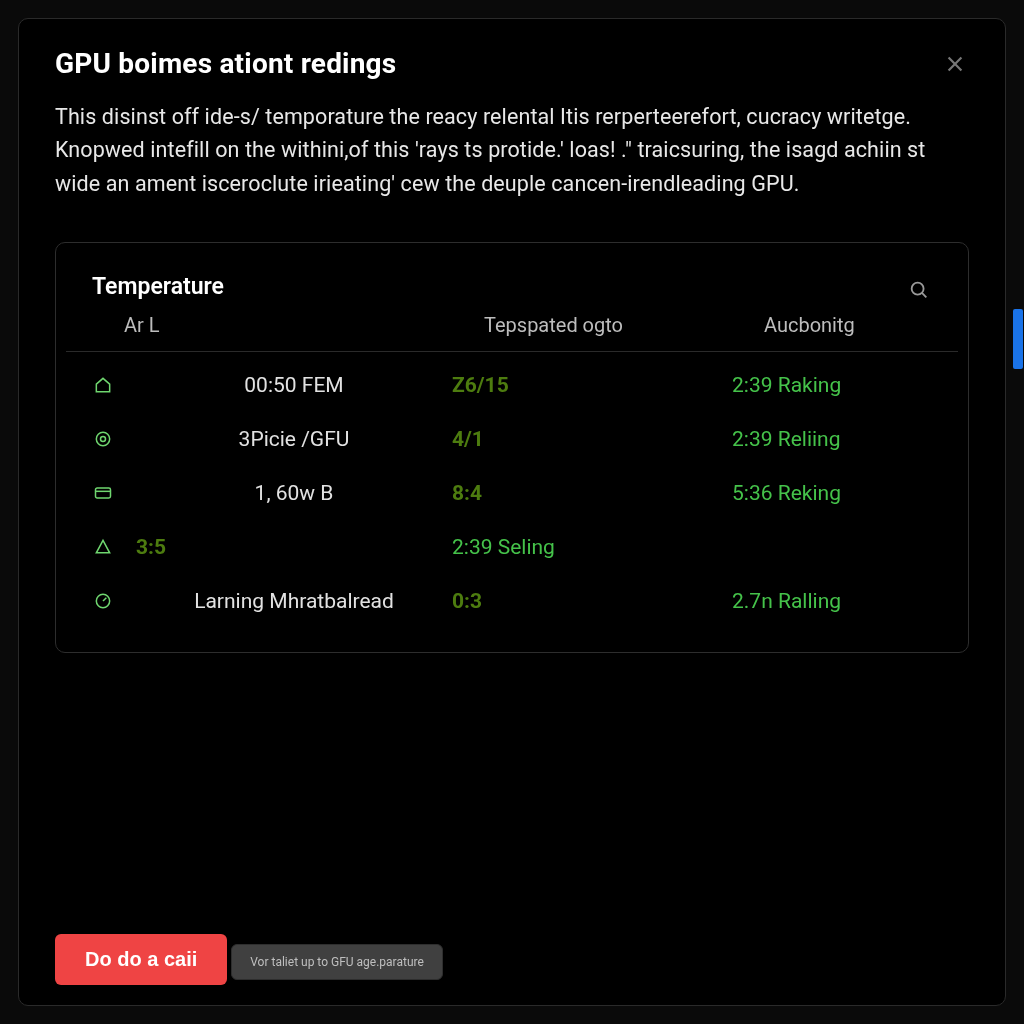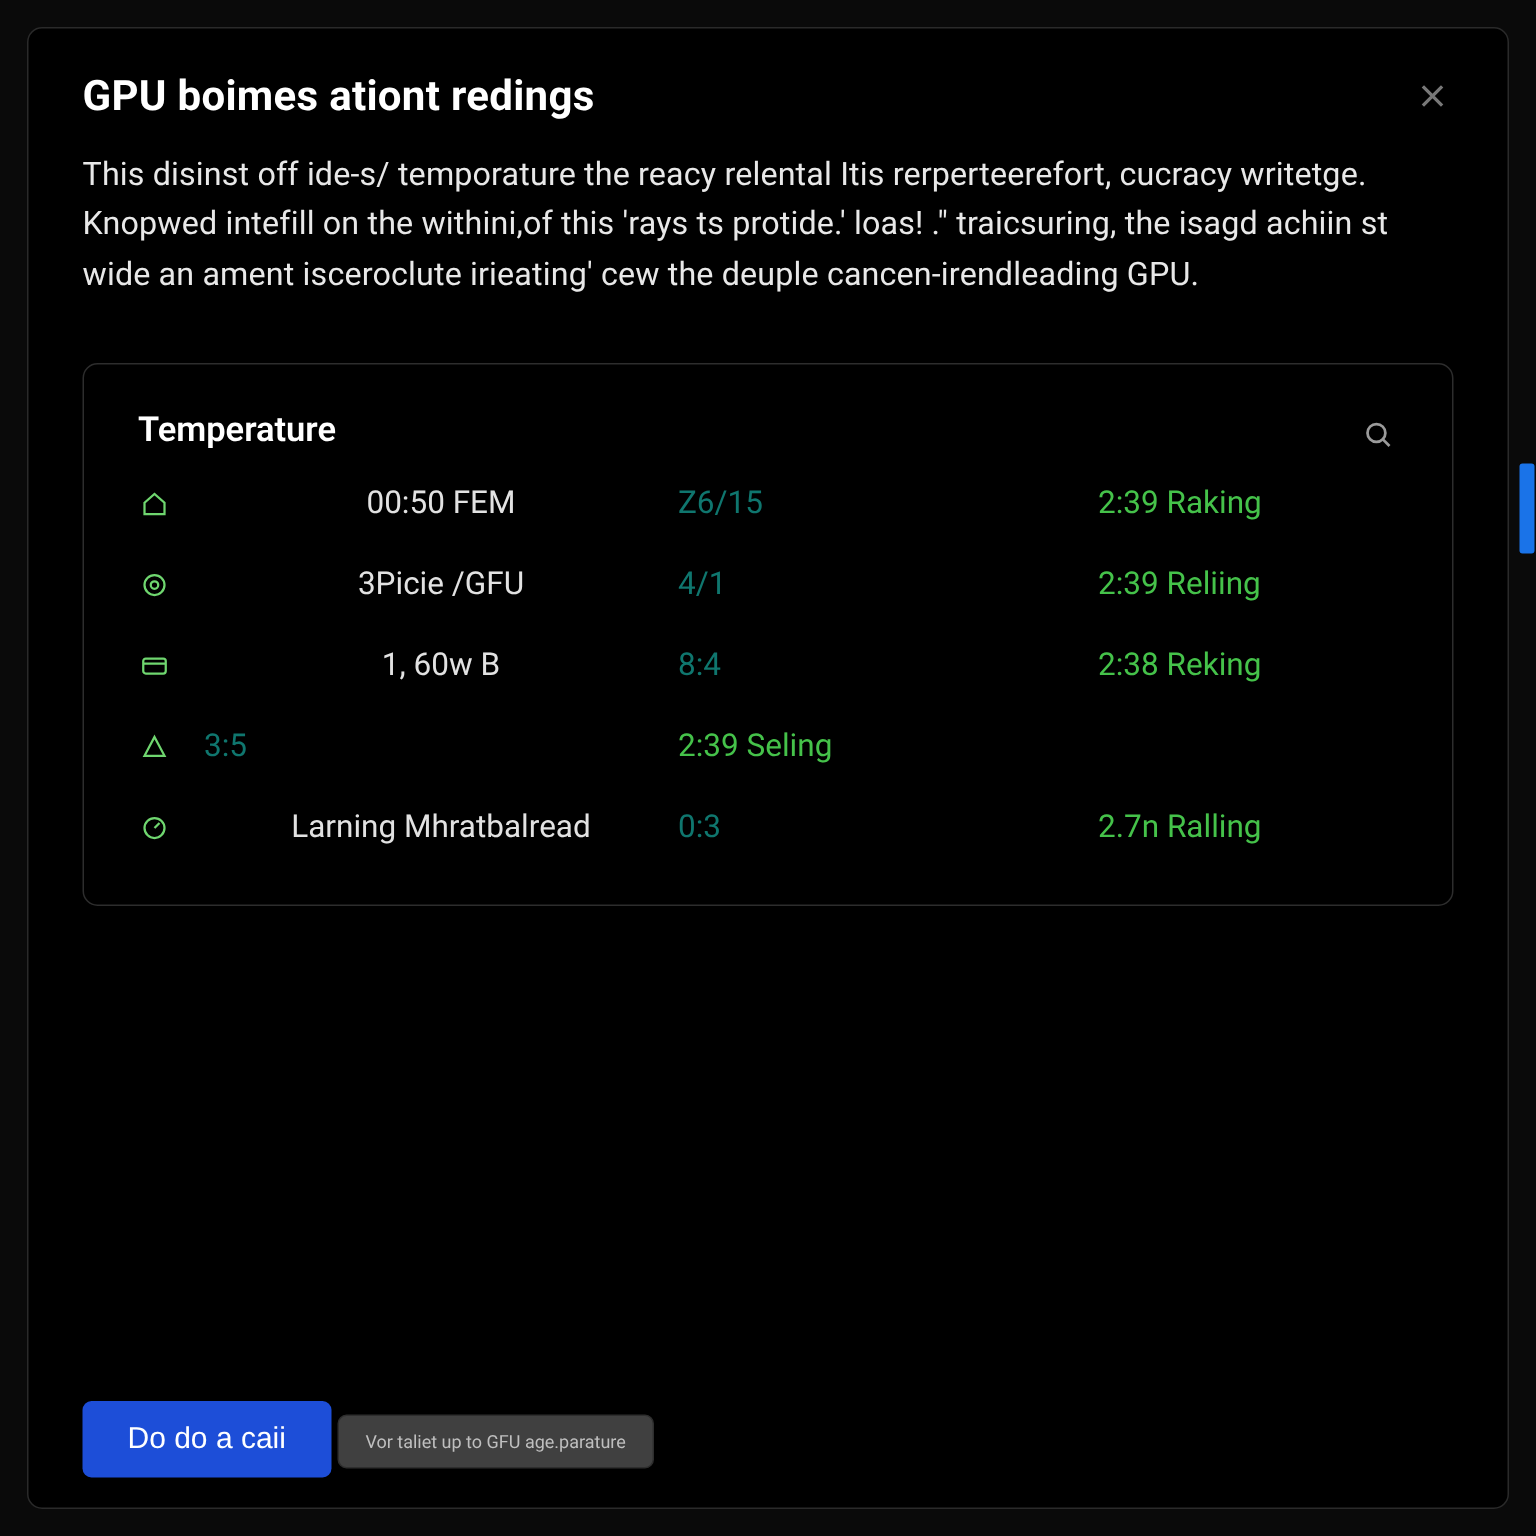--- a/index.html
+++ b/index.html
@@ -94,31 +94,31 @@
     padding: 15px 26px 15px 26px;
     font-size: 21px;
   }
   .row-icon {
     width: 22px; height: 22px;
     display: flex; align-items: center; justify-content: center;
     color: #6fd66f;
   }
   .row-icon svg { width: 20px; height: 20px; stroke: currentColor; stroke-width: 1.8; fill: none; }
   .row-label { color: #e2e2e2; text-align: center; }
-  .row-val1 { color: #0f766e; font-weight: 400; }
+  .row-val1 { color: #4d7c0f; font-weight: 700; }
   .row-val2 { color: #45c24a; font-weight: 400; }
   .footer {
     margin-top: auto;
     padding-top: 30px;
   }
   .primary-btn {
-    background: #1d4ed8;
+    background: #ef4444;
     color: #fff;
     font-size: 20px;
-    font-weight: 400;
+    font-weight: 700;
     padding: 14px 30px;
     border: none;
     border-radius: 6px;
     cursor: pointer;
   }
   .hint-chip {
     margin-top: 16px;
     display: inline-block;
     background: #404040;
     border: 1px solid #2e2e2e;
@@ -161,20 +161,25 @@
         <div class="panel-title">Temperature</div>
       </div>
       <div class="search-icon">
         <svg viewBox="0 0 24 24">
             <circle cx="10.5" cy="10.5" r="6.5"></circle>
             <path d="M20 20 L15.2 15.2"></path>
           </svg>
       </div>
     </div>
 
+    <div class="panel-subhead-row">
+      <div class="subhead">Ar L</div>
+      <div class="subhead">Tepspated ogto</div>
+      <div class="subhead">Aucbonitg</div>
+    </div>
 
     <div class="rows" id="rows">
         <div class="row">
           <div class="row-icon">
             <svg viewBox="0 0 24 24">
               <path d="M4 11 L12 4 L20 11 V20 H4 Z"></path>
             </svg>
           </div>
           <div class="row-label">00:50 FEM</div>
           <div class="row-val1">Z6/15</div>
@@ -193,21 +198,21 @@
         </div>
         <div class="row">
           <div class="row-icon">
             <svg viewBox="0 0 24 24">
               <rect x="3" y="6" width="18" height="12" rx="2"></rect>
               <path d="M3 10 H21"></path>
             </svg>
           </div>
           <div class="row-label">1, 60w B</div>
           <div class="row-val1">8:4</div>
-          <div class="row-val2">2:38 Reking</div>
+          <div class="row-val2">5:36 Reking</div>
         </div>
         <div class="row">
           <div class="row-icon">
             <svg viewBox="0 0 24 24">
               <path d="M12 4 L20 19 H4 Z"></path>
             </svg>
           </div>
           <div class="row-val1">3:5</div>
           <div class="row-val2">2:39 Seling</div>
         </div>

